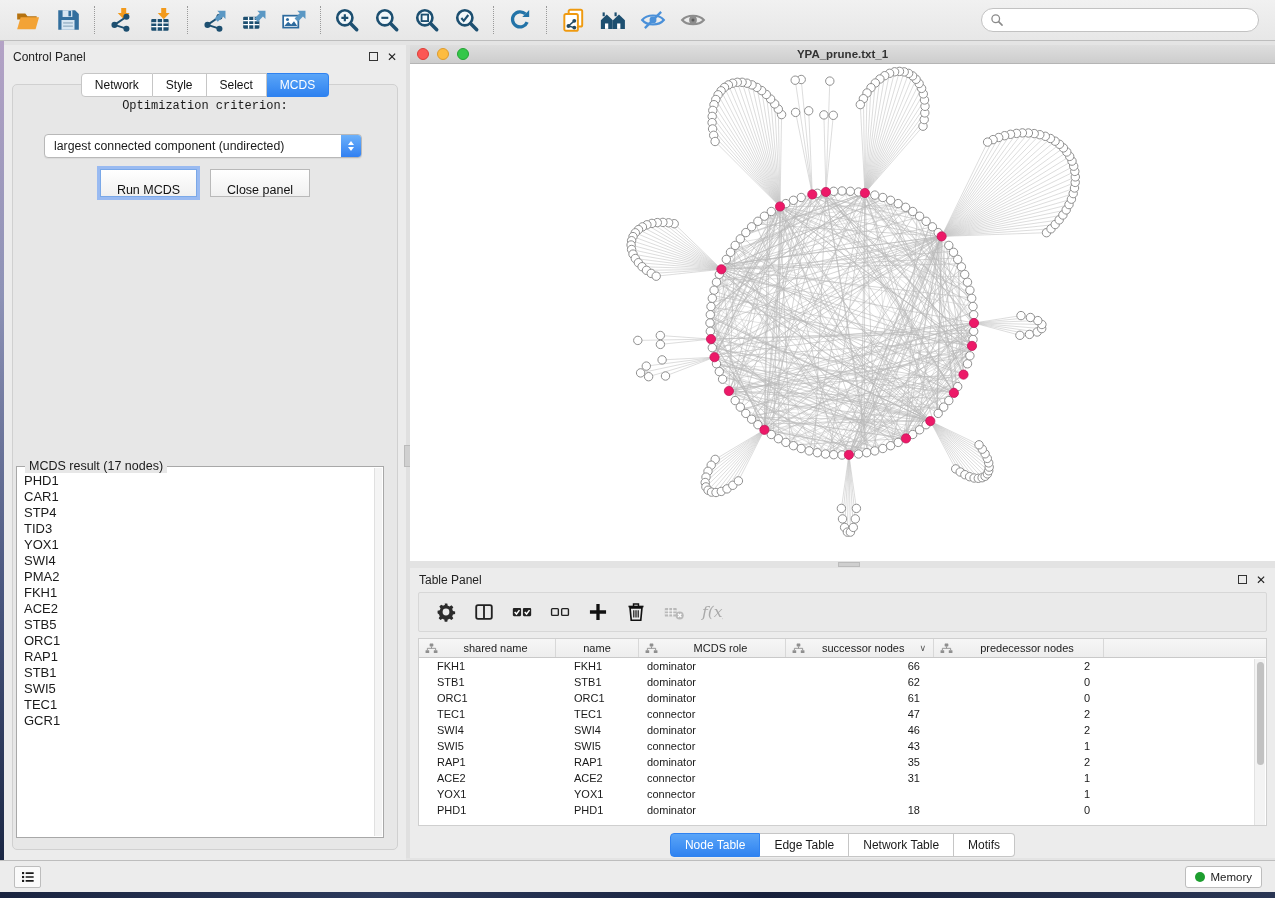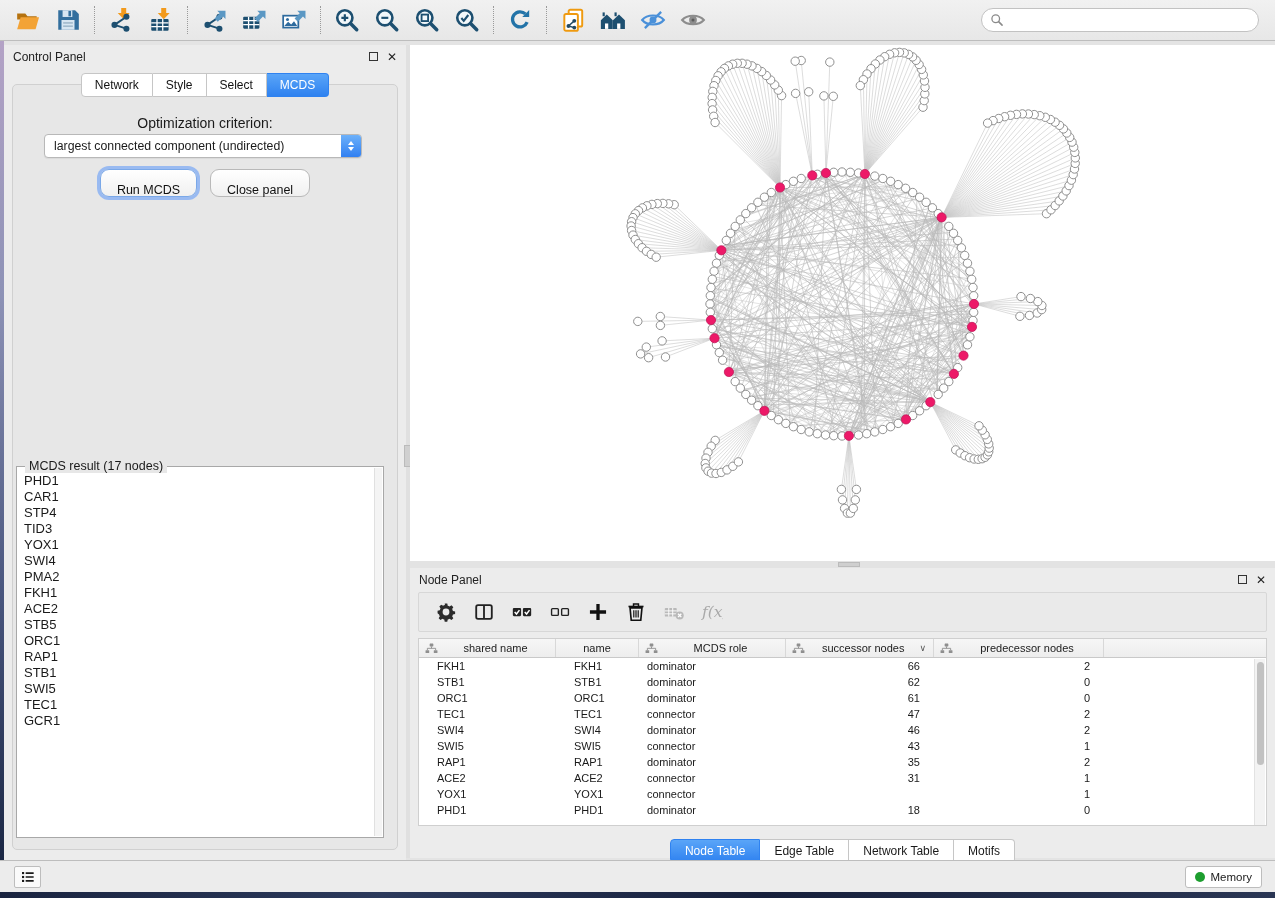--- a/index.html
+++ b/index.html
@@ -33,33 +33,33 @@
 
   
   #control-panel { left:4px; top:45px; width:402px; height:815px; }
   .cp-inner { position:absolute; left:8px; top:39px; width:386px; height:766px;
     background:#e7e7e7; border:1px solid #d0d0d0; border-radius:5px; }
   .cp-tabs { position:absolute; top:28px; left:0; width:100%; display:flex; justify-content:center; z-index:3; }
   .cp-tab { padding:4px 13px; background:#fff; border:1px solid #c6c6c6; border-left:none; font-size:12px; cursor:pointer; color:#111; }
   .cp-tab:first-child { border-left:1px solid #c6c6c6; border-radius:4px 0 0 4px; }
   .cp-tab:last-child { border-radius:0 4px 4px 0; }
   .cp-tab.active { background:linear-gradient(#5aa5f8,#2f82f0); border-color:#2f82f0; color:#fff; }
-  .opt-label { position:absolute; top:70px; width:100%; text-align:center; font-size:14px; }
+  .opt-label { position:absolute; top:54px; width:100%; text-align:center; font-size:12px;font-family:Liberation Mono, monospace; }
   .mac-select { position:absolute; left:40px; top:89px; width:318px; height:24px; background:#fff;
     border:1px solid #b8b8b8; border-radius:4px; display:flex; align-items:center; cursor:pointer;
     box-shadow:0 1px 1px rgba(0,0,0,.06); }
   .mac-select .sel-text { flex:1; padding:0 9px; font-size:12.3px; white-space:nowrap; }
   .sel-cap { width:20px; height:22px; margin:0; border-radius:0 3px 3px 0;
     background:linear-gradient(#6db1fa,#3180f2); display:flex; flex-direction:column; align-items:center; justify-content:center; gap:2px; }
   .sel-cap i { width:0; height:0; border-left:3.5px solid transparent; border-right:3.5px solid transparent; }
   .sel-cap i.up { border-bottom:4px solid #fff; }
   .sel-cap i.down { border-top:4px solid #fff; }
   .cp-buttons { position:absolute; top:124px; left:0; width:100%; display:flex; justify-content:center; gap:13px; }
   .mac-btn { height:24px; padding:13px 16px; background:linear-gradient(#ffffff,#f0f0f0);
-    border:1px solid #b9b9b9; border-radius:9px; font-size:12.5px; cursor:pointer; color:#111; }
+    border:1px solid #b9b9b9; border-radius:0; font-size:12.5px; cursor:pointer; color:#111; }
   .mac-btn.focus { box-shadow:0 0 0 3px rgba(90,150,250,.55); border-color:#7aa8e8; }
   .result-box { position:absolute; left:12px; top:421px; width:368px; height:372px;
     background:#fff; border:1px solid #a8a8a8; }
   .result-legend { position:absolute; top:-8px; left:8px; background:#e7e7e7; padding:0 4px; font-size:12.5px; }
   .result-list { position:absolute; inset:6px 9px 2px 2px; overflow:hidden; }
   .result-item { font-size:13px; line-height:16px; padding-left:5px; cursor:default; }
   .result-scroll { position:absolute; top:1px; right:1px; bottom:1px; width:8px; background:#f4f4f4; border-left:1px solid #e0e0e0; }
 
   
   #network-window { left:410px; top:45px; width:865px; height:516px; background:#fff; }
@@ -90,21 +90,21 @@
   .tbl-head { display:flex; height:19px; background:linear-gradient(#f6f6f6,#ededed); border-bottom:1px solid #c9c9c9; }
   .th { display:flex; align-items:center; border-right:1px solid #d8d8d8; font-size:11px; color:#222; padding:0 4px; cursor:pointer; }
   .th svg { width:13px; height:11px; margin:0 2px; flex:0 0 auto; }
   .th .lbl { flex:1; text-align:center; white-space:nowrap; }
   .th .chev { color:#555; font-size:9px; margin-right:3px; }
   .tbl-body { position:relative; }
   .tr { display:flex; height:16px; cursor:default; }
   .td { font-size:11px; line-height:16px; white-space:nowrap; overflow:hidden; }
   .tbl-scroll { position:absolute; top:20px; right:1px; width:11px; height:166px; background:#f3f3f3; border-left:1px solid #e2e2e2; }
   .tbl-thumb { position:absolute; top:3px; left:1.5px; width:7px; height:103px; background:#c2c2c2; border-radius:4px; cursor:pointer; }
-  .tp-tabs { position:absolute; top:271px; left:0; width:100%; display:flex; justify-content:center; }
+  .tp-tabs { position:absolute; top:265px; left:0; width:100%; display:flex; justify-content:center; }
   .tp-tab { padding:4px 14px; background:#fff; border:1px solid #c6c6c6; border-left:none; font-size:12px; cursor:pointer; }
   .tp-tab:first-child { border-left:1px solid #c6c6c6; border-radius:4px 0 0 4px; }
   .tp-tab:last-child { border-radius:0 4px 4px 0; }
   .tp-tab.active { background:linear-gradient(#5aa5f8,#2f82f0); border-color:#2f82f0; color:#fff; }
 
   
   .statusbar { position:absolute; left:0; top:860px; width:1275px; height:32px;
     background:#ececec; border-top:1px solid #bdbdbd; }
   .status-left-btn { position:absolute; left:14px; top:5px; width:27px; height:22px; background:#fafafa;
     border:1px solid #bdbdbd; border-radius:2px; display:flex; align-items:center; justify-content:center; cursor:pointer; }
@@ -314,20 +314,28 @@
 </div>
 
 <div class="vsplit">
     <div class="grip"></div>
   </div>
 <div class="hsplit">
     <div class="grip"></div>
   </div>
 
 <div class="panel" id="network-window">
+  <div class="net-titlebar">
+    <span class="traffic">
+      <span class="tl red"></span>
+      <span class="tl yellow"></span>
+      <span class="tl green"></span>
+    </span>
+    <span class="net-title">YPA_prune.txt_1</span>
+  </div>
   <svg id="network-canvas" width="865" height="496" viewBox="0 0 865 496">
       <rect x="0" y="0" width="865" height="496" fill="#ffffff"></rect>
       <line x1="562.6" y1="278.1" x2="390.4" y2="384.3" stroke="#c9c9c9" stroke-width="0.6" opacity="0.85"></line>
       <line x1="301.2" y1="276.7" x2="322.6" y2="185.2" stroke="#c9c9c9" stroke-width="0.6" opacity="0.85"></line>
       <line x1="303.0" y1="231.2" x2="440.4" y2="127.3" stroke="#c9c9c9" stroke-width="0.6" opacity="0.85"></line>
       <line x1="307.3" y1="302.4" x2="415.3" y2="389.9" stroke="#c9c9c9" stroke-width="0.6" opacity="0.85"></line>
       <line x1="425.5" y1="127.2" x2="505.5" y2="149.4" stroke="#c9c9c9" stroke-width="0.6" opacity="0.85"></line>
       <line x1="443.7" y1="390.5" x2="300.9" y2="274.2" stroke="#c9c9c9" stroke-width="0.6" opacity="0.85"></line>
       <line x1="475.0" y1="134.2" x2="342.9" y2="161.6" stroke="#c9c9c9" stroke-width="0.6" opacity="0.85"></line>
       <line x1="396.6" y1="131.8" x2="303.1" y2="287.6" stroke="#c9c9c9" stroke-width="0.6" opacity="0.85"></line>
@@ -1072,21 +1080,21 @@
       <circle cx="354.4" cy="365.8" r="4.6" fill="#ed1968" stroke="#c2185b" stroke-width="0.8"></circle>
       <circle cx="318.9" cy="327.0" r="4.6" fill="#ed1968" stroke="#c2185b" stroke-width="0.8"></circle>
       <circle cx="304.5" cy="293.2" r="4.6" fill="#ed1968" stroke="#c2185b" stroke-width="0.8"></circle>
       <circle cx="301.0" cy="275.1" r="4.6" fill="#ed1968" stroke="#c2185b" stroke-width="0.8"></circle>
       <circle cx="311.4" cy="205.3" r="4.6" fill="#ed1968" stroke="#c2185b" stroke-width="0.8"></circle>
     </svg>
 </div>
 
 <div class="panel" id="table-panel">
   <div class="panel-titlebar">
-    <span>Node Panel</span>
+    <span>Table Panel</span>
     <span class="win-icons">
       <span class="win-float"></span>
       <span class="win-close">✕</span>
     </span>
   </div>
   <div class="tp-toolbar">
       <button class="tp-btn">
         <svg viewBox="0 0 24 24">
           <path fill-rule="evenodd" fill="#2b2b2b" d="M10.6 2.8 h2.8 l.5 2.4 a7 7 0 0 1 2 .85 l2.1-1.3 2 2 -1.3 2.1 a7 7 0 0 1 .85 2 l2.4.5 v2.8 l-2.4.5 a7 7 0 0 1 -.85 2 l1.3 2.1 -2 2 -2.1-1.3 a7 7 0 0 1 -2 .85 l-.5 2.4 h-2.8 l-.5-2.4 a7 7 0 0 1 -2-.85 l-2.1 1.3 -2-2 1.3-2.1 a7 7 0 0 1 -.85-2 L2.8 13.4 v-2.8 l2.4-.5 a7 7 0 0 1 .85-2 L4.75 6 l2-2 2.1 1.3 a7 7 0 0 1 2-.85 Z M12 8.3 a3.7 3.7 0 1 0 0 7.4 a3.7 3.7 0 0 0 0 -7.4 Z"></path>
         </svg>

